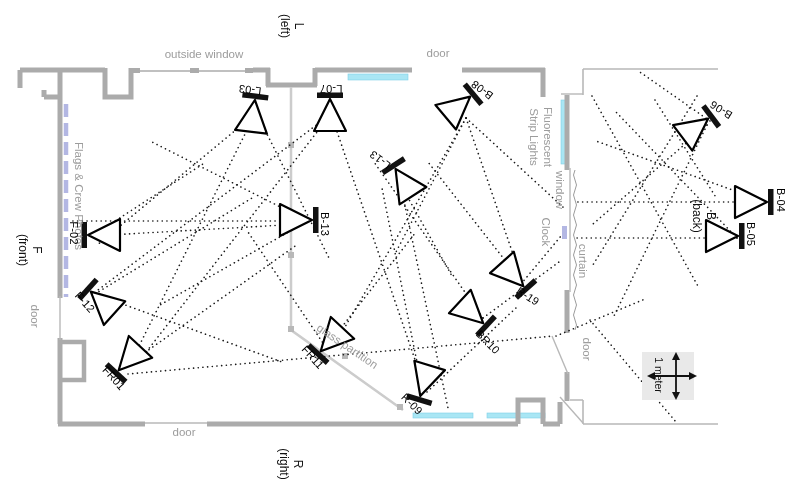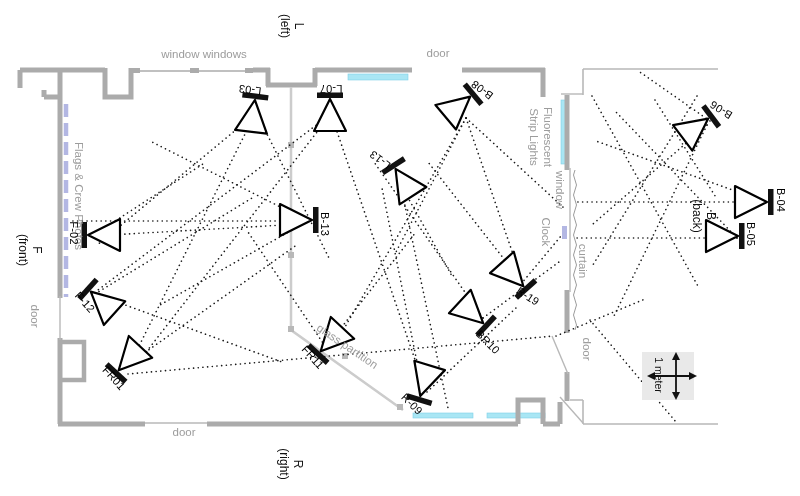--- a/index.html
+++ b/index.html
@@ -208,21 +208,21 @@
 
   <div class="lbl r90 orient" style="left:292px;top:26px">L
 (left)</div>
   <div class="lbl r90 orient" style="left:30px;top:250px">F
 (front)</div>
   <div class="lbl r90 orient" style="left:291px;top:464px">R
 (right)</div>
   <div class="lbl r90 orient" style="left:704px;top:216px">B
 (back)</div>
 
-  <div class="lbl" style="left:204px;top:55px">window windows</div>
+  <div class="lbl" style="left:204px;top:55px">outside window</div>
   <div class="lbl" style="left:438px;top:54px">door</div>
   <div class="lbl" style="left:184px;top:433px">door</div>
   <div class="lbl r90" style="left:34px;top:316px">door</div>
   <div class="lbl r90" style="left:586px;top:349px">door</div>
   <div class="lbl r90" style="left:78px;top:196px">Flags &amp; Crew Photos</div>
   <div class="lbl r90 two" style="left:541px;top:137px">Fluorescent
 Strip Lights</div>
   <div class="lbl r90" style="left:559px;top:190px">window</div>
   <div class="lbl r90" style="left:545px;top:232px">Clock</div>
   <div class="lbl r90" style="left:582px;top:261px">curtain</div>

